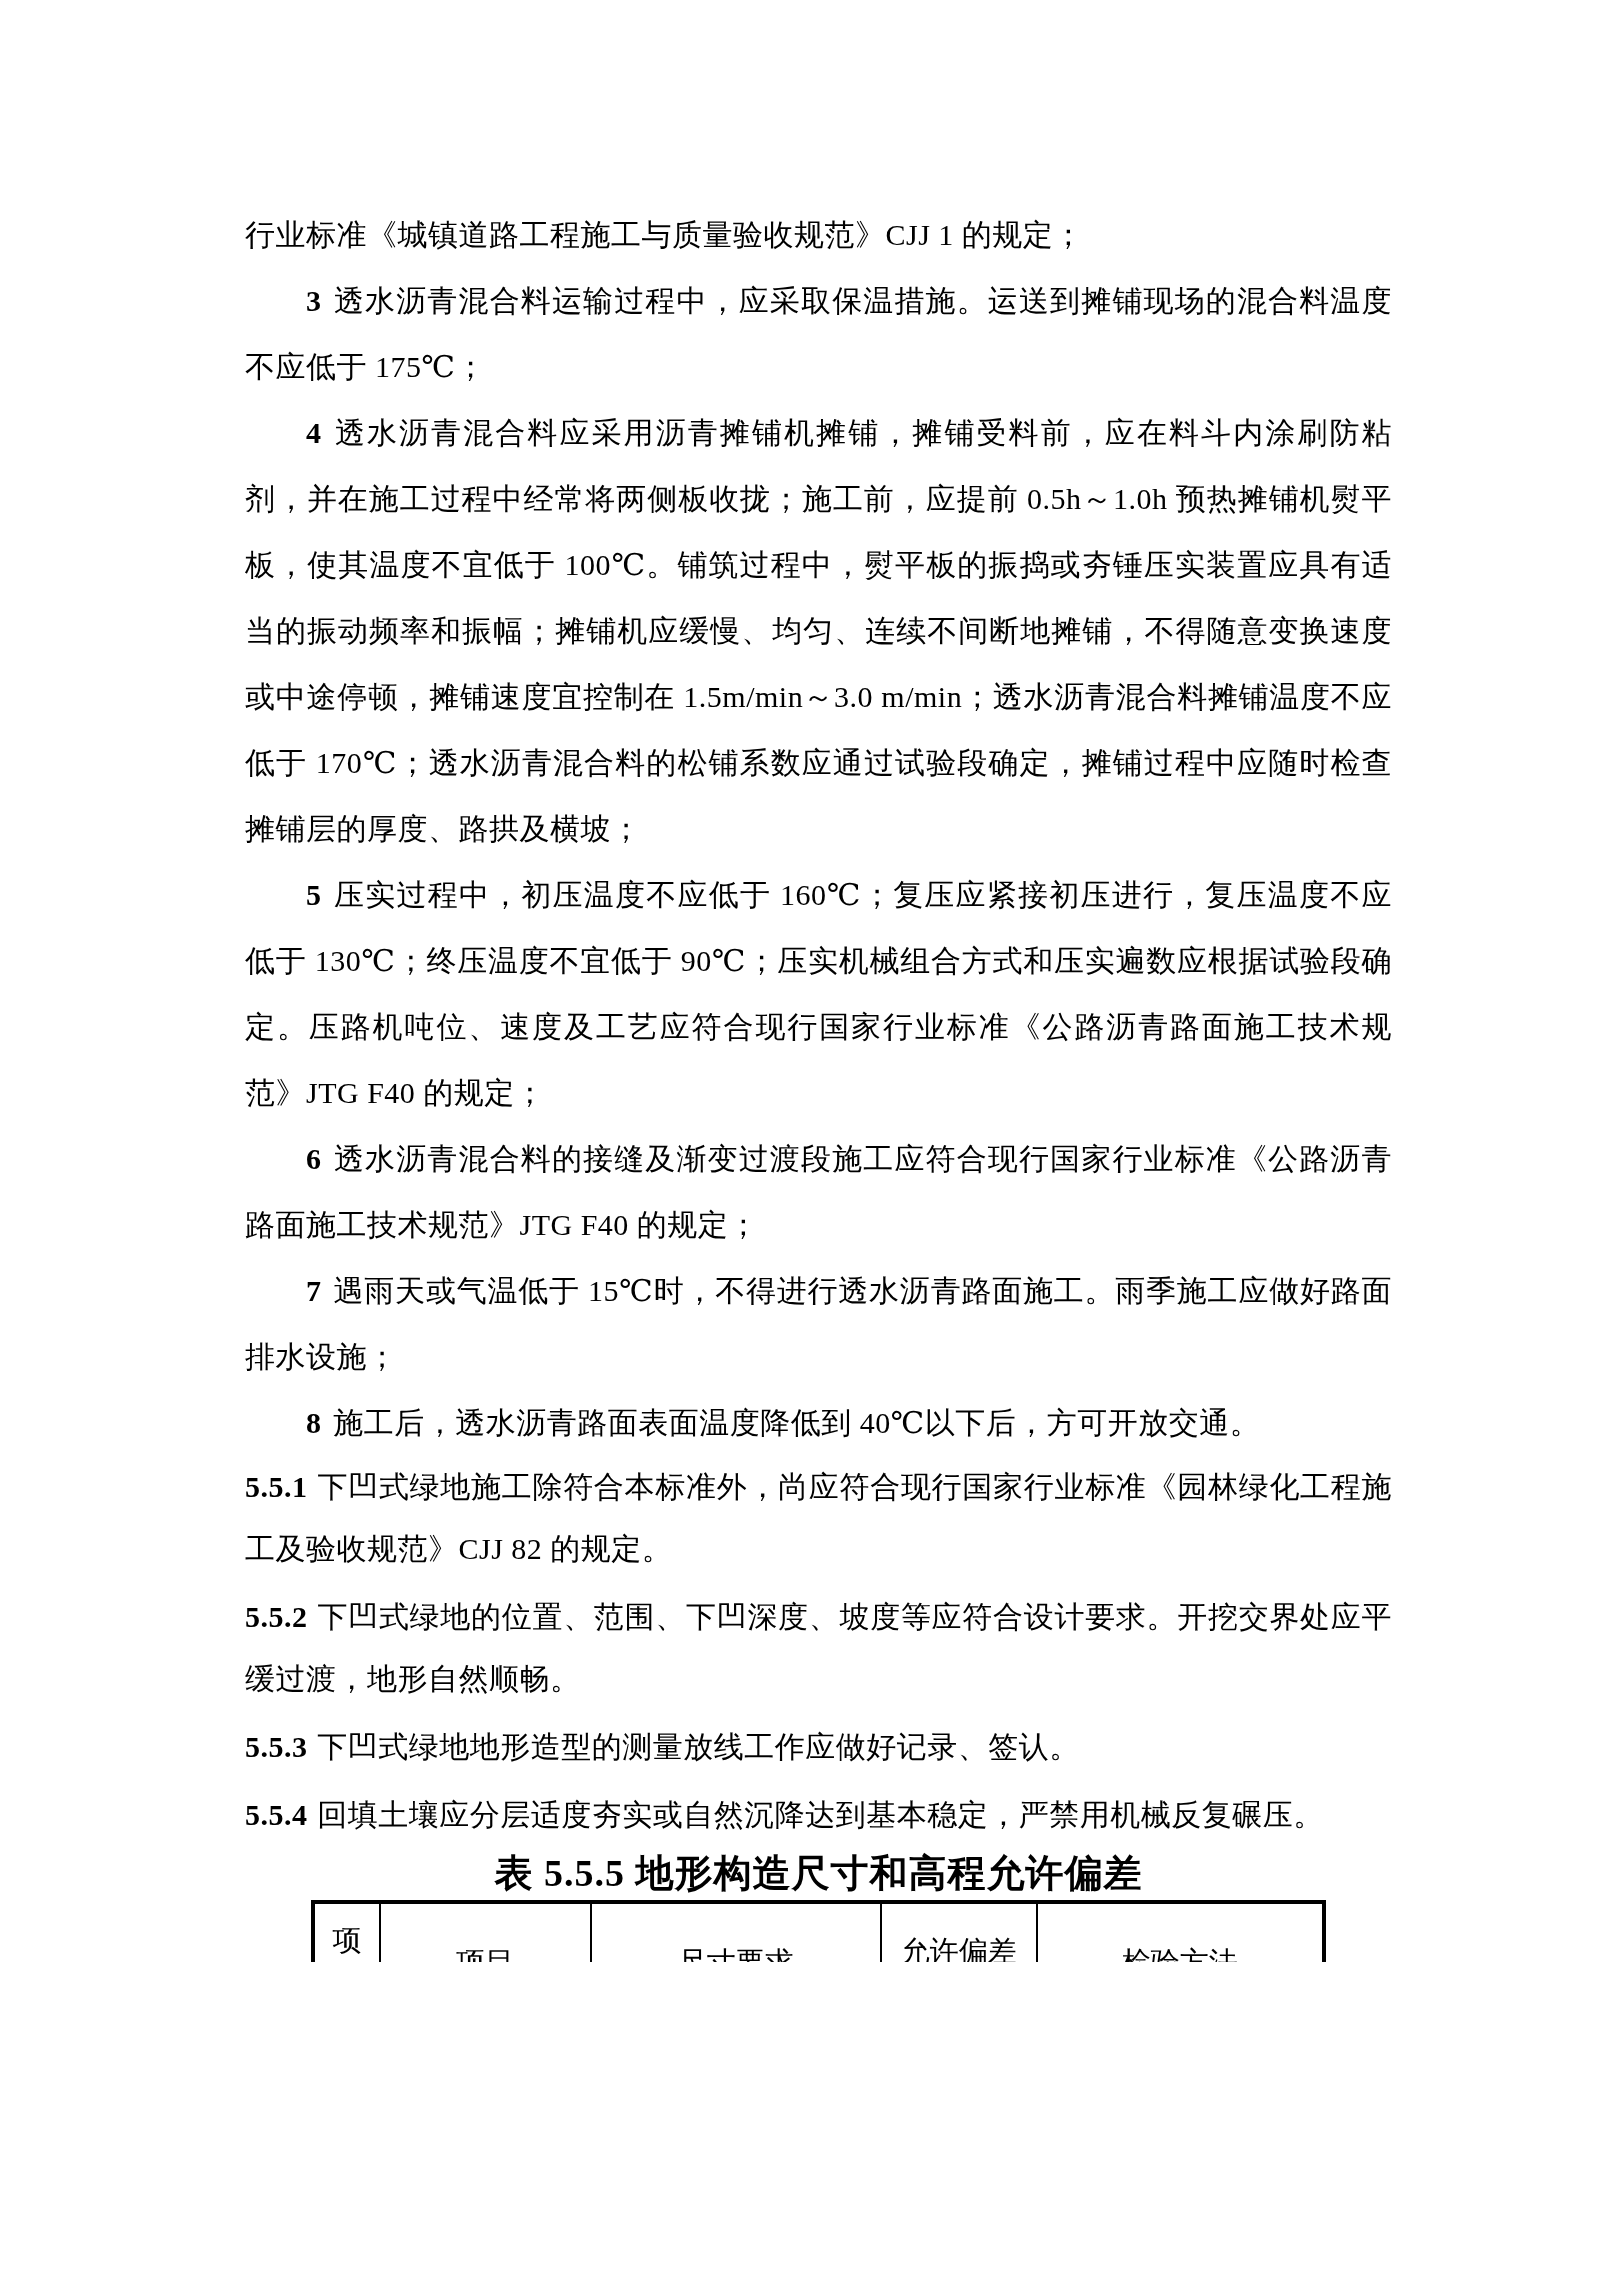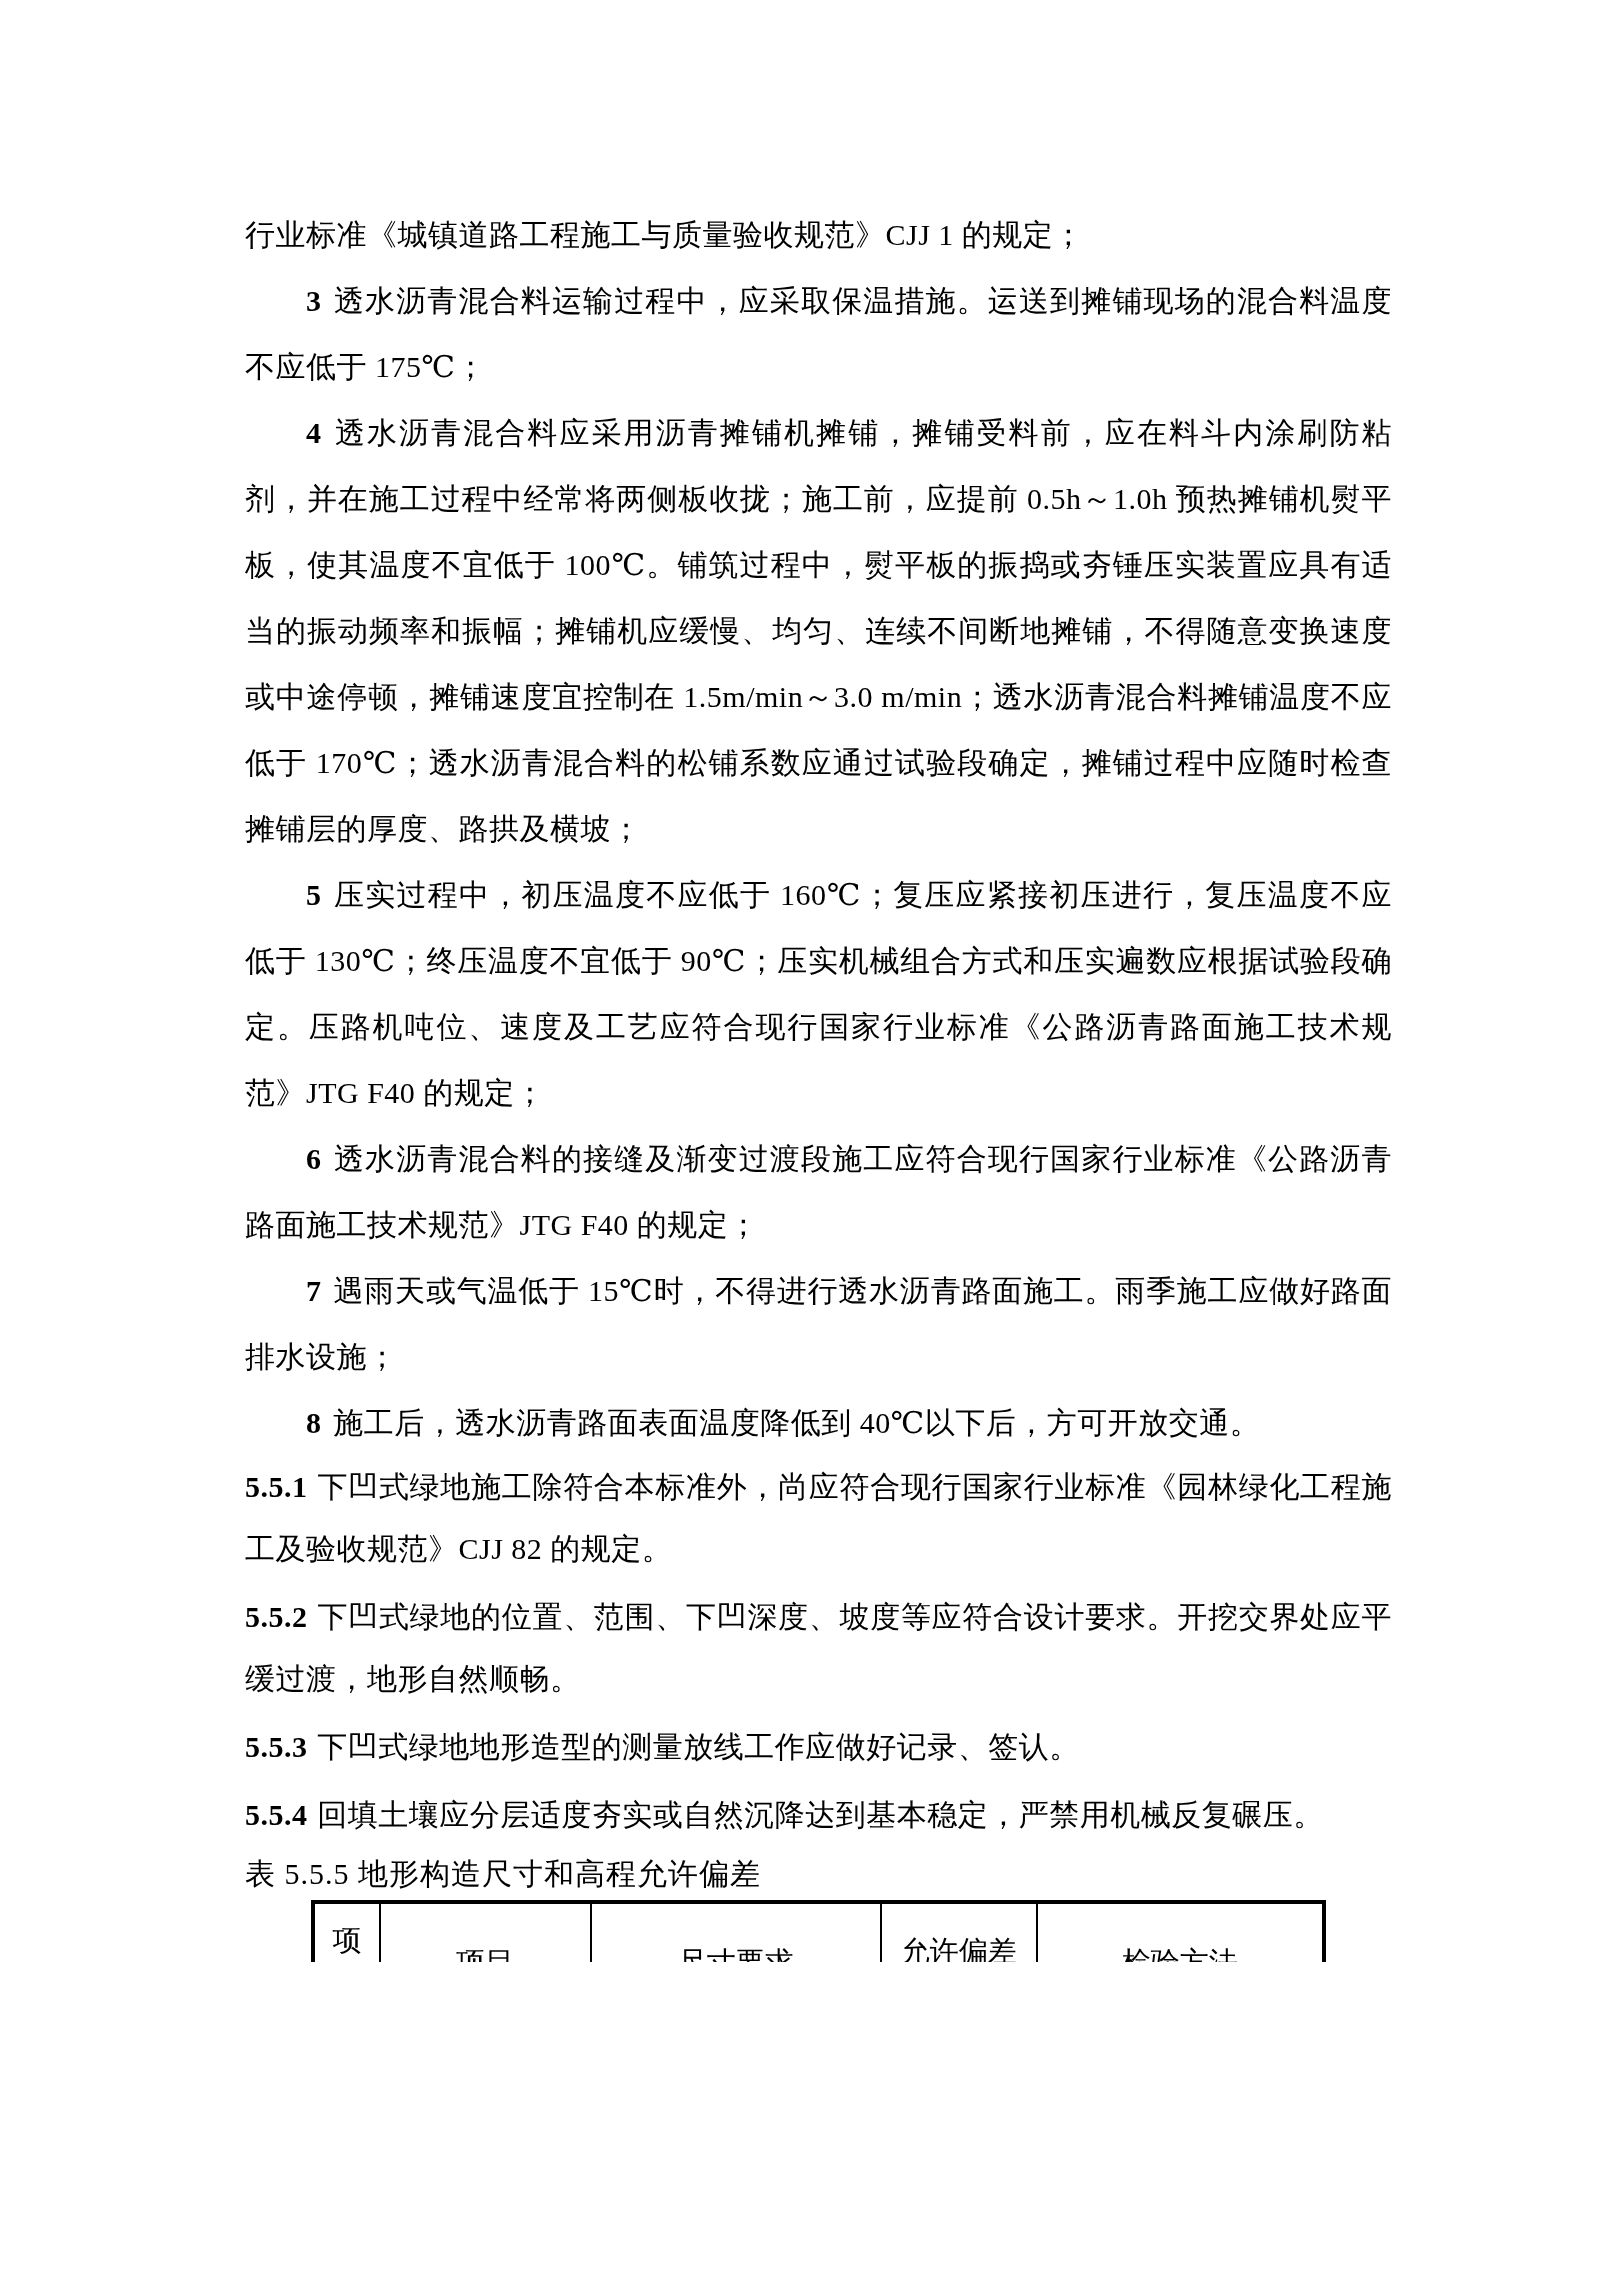--- a/index.html
+++ b/index.html
@@ -61,24 +61,24 @@
     letter-spacing: 0.5px;
   }
   .cnum {
     font-weight: bold;
     padding-right: 9.8px;
     margin-top: 36px;
   }
   
   .tbl-title {
     margin: 2px 0 5.9px 0;
-    font-size: 30px;
+    font-size: 38px;
     line-height: 43px;
-    font-weight: normal;
-    text-align: left;
+    font-weight: bold;
+    text-align: center;
     letter-spacing: 1px;
   }
   table.tol {
     width: 1015px;
     margin: 0 auto;
     border-collapse: collapse;
     border: 4.9px solid #000;
     table-layout: fixed;
   }
   table.tol th, table.tol td {

